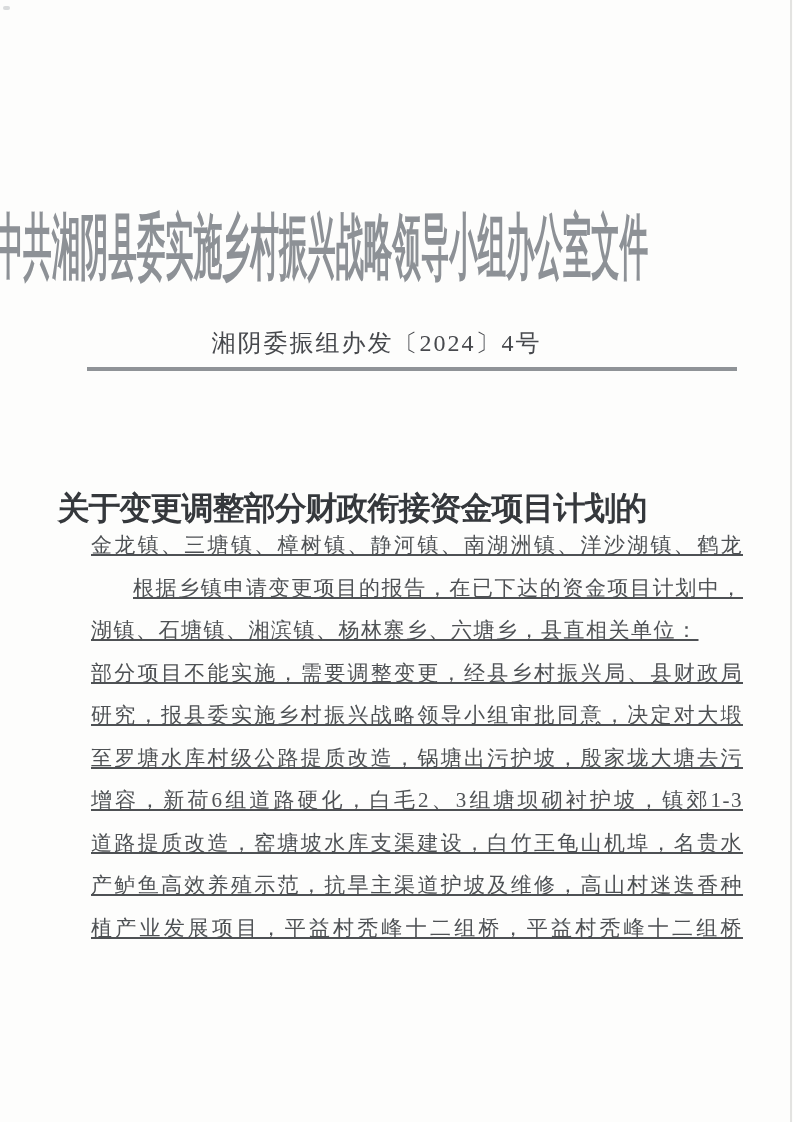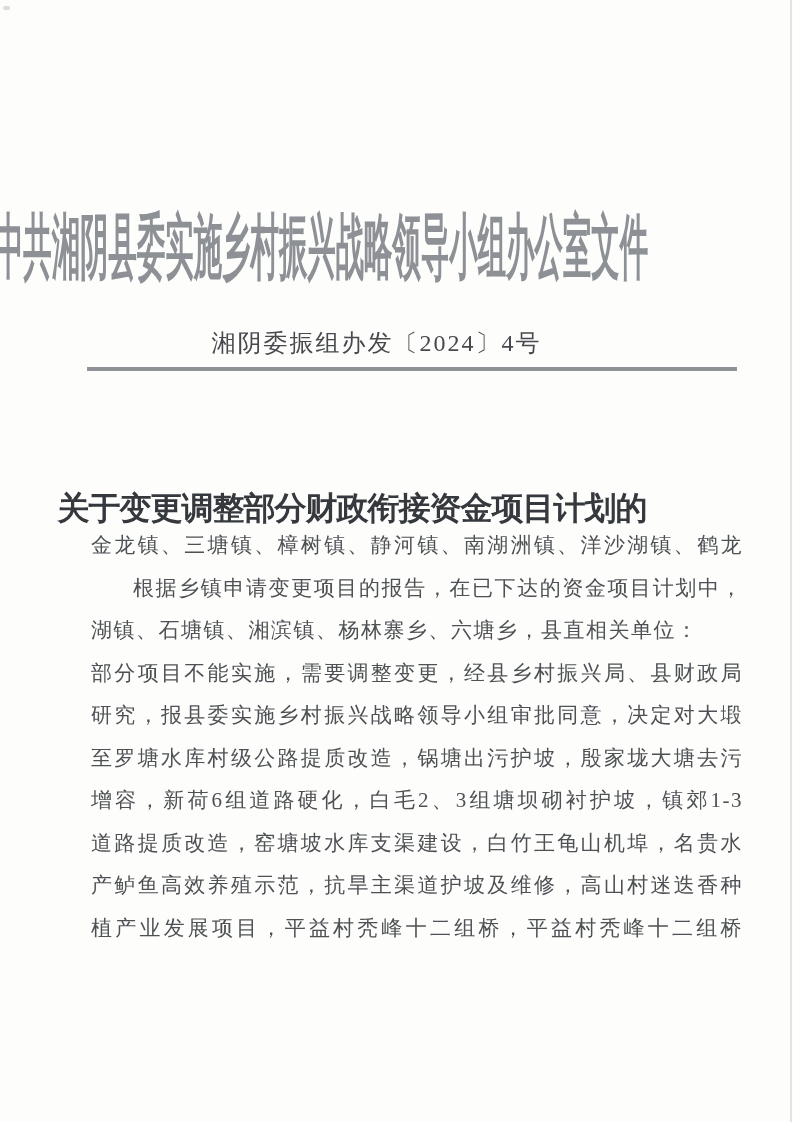--- a/index.html
+++ b/index.html
@@ -45,20 +45,21 @@
   .doc-title{
     position:absolute;top:391px;left:0;width:704px;
     text-align:center;font-weight:bold;color:#35383c;
     font-size:32px;line-height:47px;letter-spacing:-1px;
     white-space:pre;
   }
   .body-text{
     position:absolute;top:524px;left:91px;width:652px;
     font-size:21px;line-height:42.5px;color:#4e5154;
     letter-spacing:1.5px;
+    text-decoration:underline;
   }
   .bline{
     text-align:justify;
     text-align-last:justify;
     white-space:nowrap;
   }
   .bline.lastline{
     text-align-last:left;
     white-space:normal;
   }

